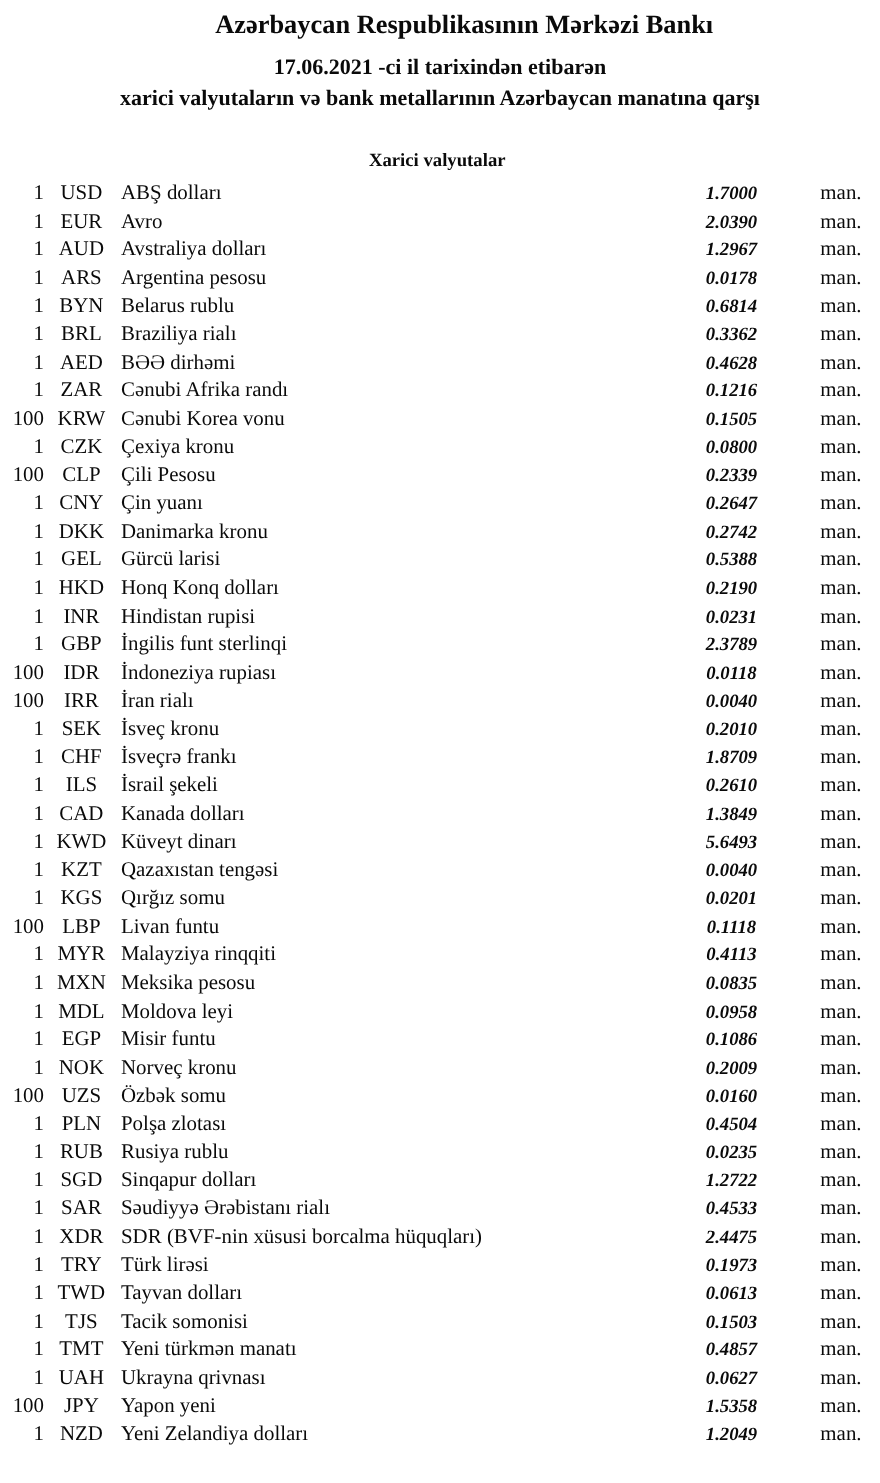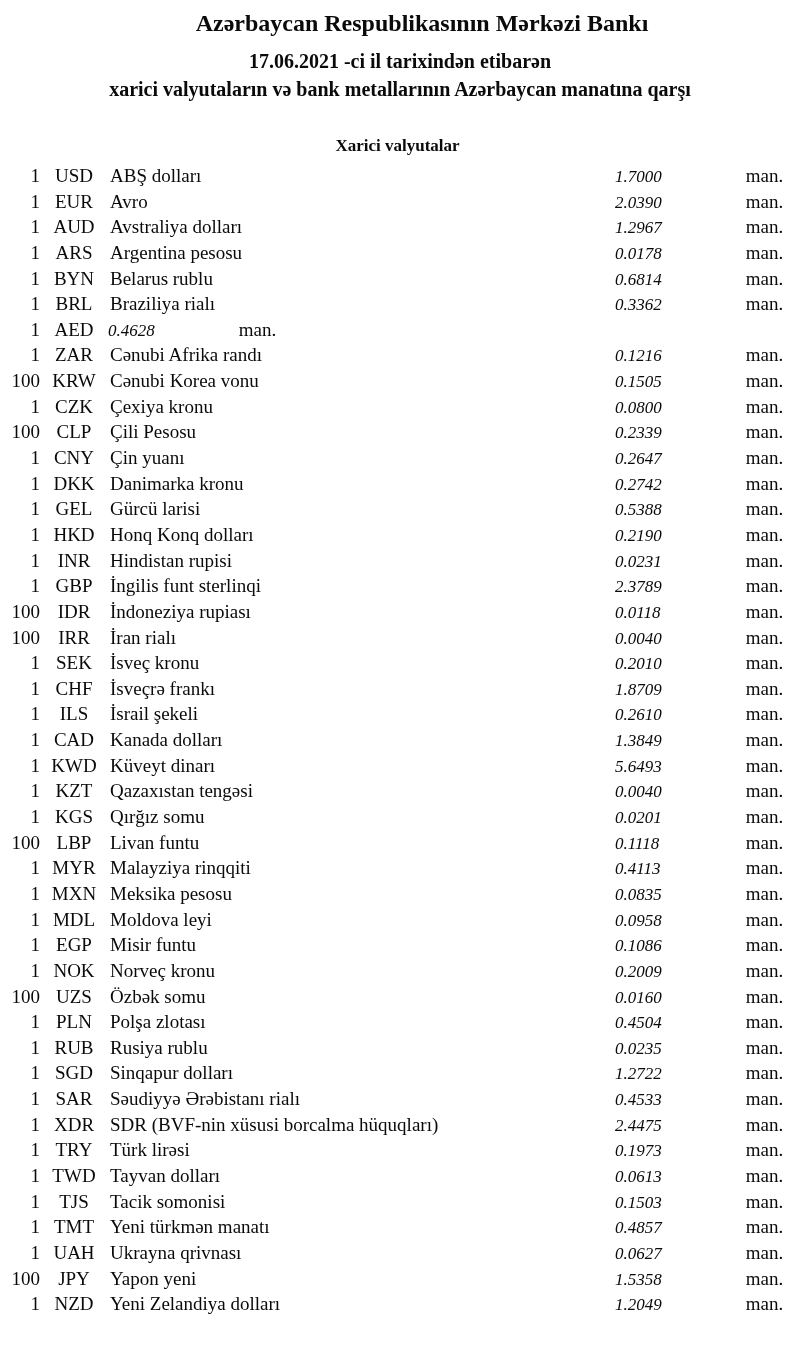--- a/index.html
+++ b/index.html
@@ -42,22 +42,22 @@
     display: flex;
     align-items: baseline;
     height: 25.65px;
     line-height: 25.65px;
     white-space: nowrap;
   }
   .cell-qty  { flex: none; width: 40px;  text-align: right;  font-size: 19px; }
   .cell-code { flex: none; width: 68px;  text-align: center; font-size: 19px; }
   .cell-name { flex: 1; min-width: 0; text-align: left; font-size: 19px; padding-left: 2px; overflow: hidden; }
   .cell-rate {
-    flex: none; width: 100px; text-align: left;
-    font-size: 17px; font-weight: normal; font-style: italic;
+    flex: none; width: 100px; text-align: center;
+    font-size: 17px; font-weight: bold; font-style: italic;
   }
   .cell-unit { flex: none; width: 85px; box-sizing: border-box; padding-left: 14px; font-size: 19px; text-align: center; }
 </style>
 </head>
 <body>
 
 <div class="page">
   <header>
     <h1 class="bank-name">Azərbaycan Respublikasının Mərkəzi Bankı</h1>
     <div class="hgroup">
@@ -107,20 +107,21 @@
       <div class="row">
     <span class="cell-qty">1</span>
     <span class="cell-code">BRL</span>
     <span class="cell-name">Braziliya rialı</span>
     <span class="cell-rate">0.3362</span>
     <span class="cell-unit">man.</span>
   </div>
       <div class="row">
     <span class="cell-qty">1</span>
     <span class="cell-code">AED</span>
+    <span class="cell-name">BƏƏ dirhəmi</span>
     <span class="cell-rate">0.4628</span>
     <span class="cell-unit">man.</span>
   </div>
       <div class="row">
     <span class="cell-qty">1</span>
     <span class="cell-code">ZAR</span>
     <span class="cell-name">Cənubi Afrika randı</span>
     <span class="cell-rate">0.1216</span>
     <span class="cell-unit">man.</span>
   </div>

